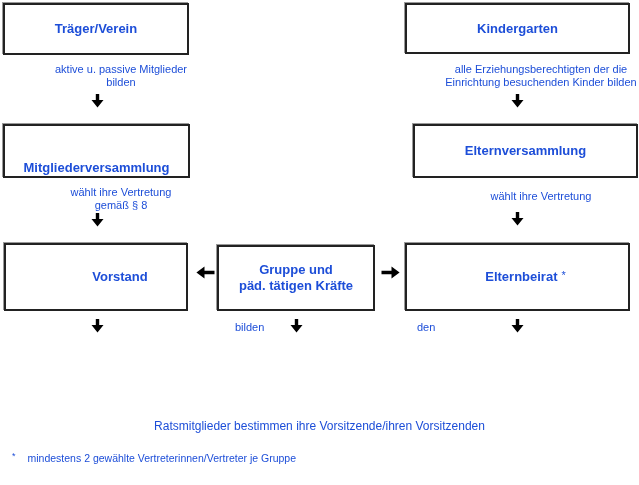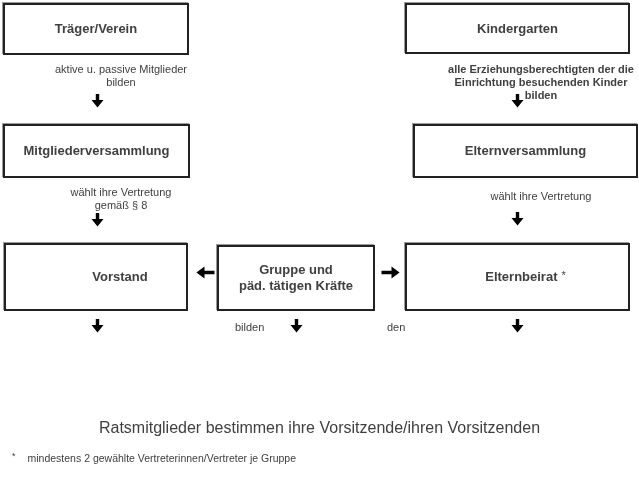--- a/index.html
+++ b/index.html
@@ -1,33 +1,33 @@
 <!DOCTYPE html>
 <html><head>
 <meta charset="utf-8">
 <style>
   html,body { margin:0; padding:0; background:#fff; }
   .canvas {
     position:relative; width:639px; height:485px;
-    background:#ffffff; color:#404040;
+    background:#ffffff; color:#1d4ed8;
     font-family:"Liberation Sans", sans-serif;
     overflow:hidden;
   }
   .box {
     position:absolute; box-sizing:border-box;
     border:2px solid #222; background:#fff;
     display:flex; flex-direction:column; align-items:center; justify-content:center;
     text-align:center; font-weight:bold; font-size:13px; line-height:16px;
     box-shadow:-1px -1px 0 #9a9a9a;
   }
   .note {
     position:absolute; font-size:11px; line-height:13px; text-align:center;
   }
   .note span { display:block;padding-left:47px; }
-  .caption { position:absolute; font-size:16px; text-align:center; }
+  .caption { position:absolute; font-size:12px; text-align:center; }
   .footnote {
     position:absolute; font-size:10.5px; display:flex; align-items:flex-start;
   }
   .footnote .mark { font-size:9px; margin-right:12px; position:relative; top:-1px; }
   .arrow { position:absolute; }
   .arrow svg { display:block; }
   .mark-sup { font-weight:normal; font-size:11px; margin-left:4px; position:relative; top:-2px; }
 </style>
 </head>
 <body>
@@ -38,37 +38,37 @@
     <span>Träger/Verein</span>
   </div>
   <div class="box" style="left:405px; top:3px; width:225px; height:51px;">
     <span>Kindergarten</span>
   </div>
 
   <div class="note" style="left:0px; top:63px; width:195px;">
     <span>aktive u. passive Mitglieder</span>
     <span>bilden</span>
   </div>
-  <div class="note" style="left:397px; top:63px; width:241px;font-weight:bold;">
+  <div class="note" style="left:397px; top:63px; width:241px;">
     <span>alle Erziehungsberechtigten der die</span>
     <span>Einrichtung besuchenden Kinder bilden</span>
   </div>
 
   <div class="arrow" style="left:91px; top:94px;">
     <svg width="13" height="14" viewBox="0 0 13 14">
         <path fill="#000" d="M4.8 0 h3.4 v6 h4.3 L6.5 13.6 L0.5 6 h4.3 Z"></path>
       </svg>
   </div>
   <div class="arrow" style="left:511px; top:94px;">
     <svg width="13" height="14" viewBox="0 0 13 14">
         <path fill="#000" d="M4.8 0 h3.4 v6 h4.3 L6.5 13.6 L0.5 6 h4.3 Z"></path>
       </svg>
   </div>
 
-  <div class="box" style="left:3px; top:124px; width:187px; height:54px;">
+  <div class="box" style="left:3px; top:124px; width:187px; height:54px;justify-content:flex-end;">
     <span>Mitgliederversammlung</span>
   </div>
   <div class="box" style="left:405px; top:124px; width:225px; height:54px;margin-left:8px;">
     <span>Elternversammlung</span>
   </div>
 
   <div class="note" style="left:0px; top:186px; width:195px;">
     <span>wählt ihre Vertretung</span>
     <span>gemäß § 8</span>
   </div>
@@ -118,21 +118,21 @@
       </svg>
   </div>
   <div class="note" style="left:188px; top:321px; width:60px;">
     <span>bilden</span>
   </div>
   <div class="arrow" style="left:290px; top:319px;">
     <svg width="13" height="14" viewBox="0 0 13 14">
         <path fill="#000" d="M4.8 0 h3.4 v6 h4.3 L6.5 13.6 L0.5 6 h4.3 Z"></path>
       </svg>
   </div>
-  <div class="note" style="left:340px; top:321px; width:60px;">
+  <div class="note" style="left:370px; top:321px; width:60px;">
     <span>den</span>
   </div>
   <div class="arrow" style="left:511px; top:319px;">
     <svg width="13" height="14" viewBox="0 0 13 14">
         <path fill="#000" d="M4.8 0 h3.4 v6 h4.3 L6.5 13.6 L0.5 6 h4.3 Z"></path>
       </svg>
   </div>
 
 
   <div class="caption" style="left:0px; top:419px; width:639px;">

